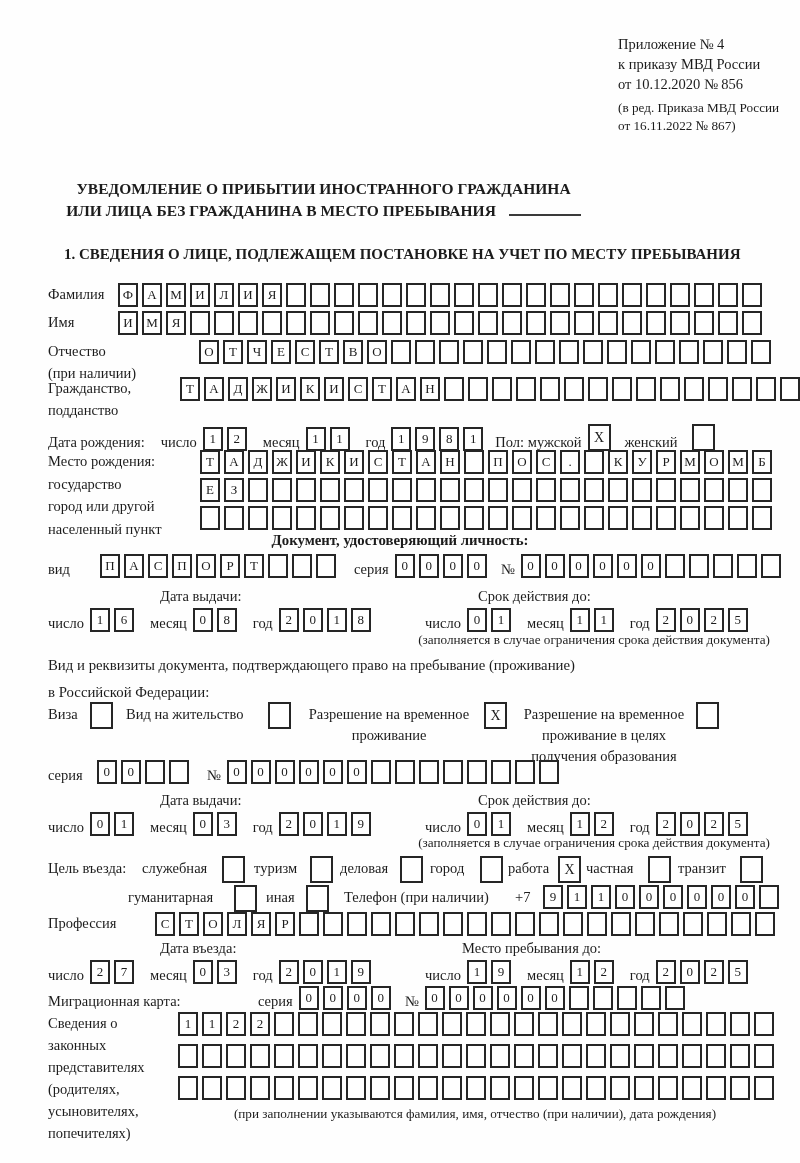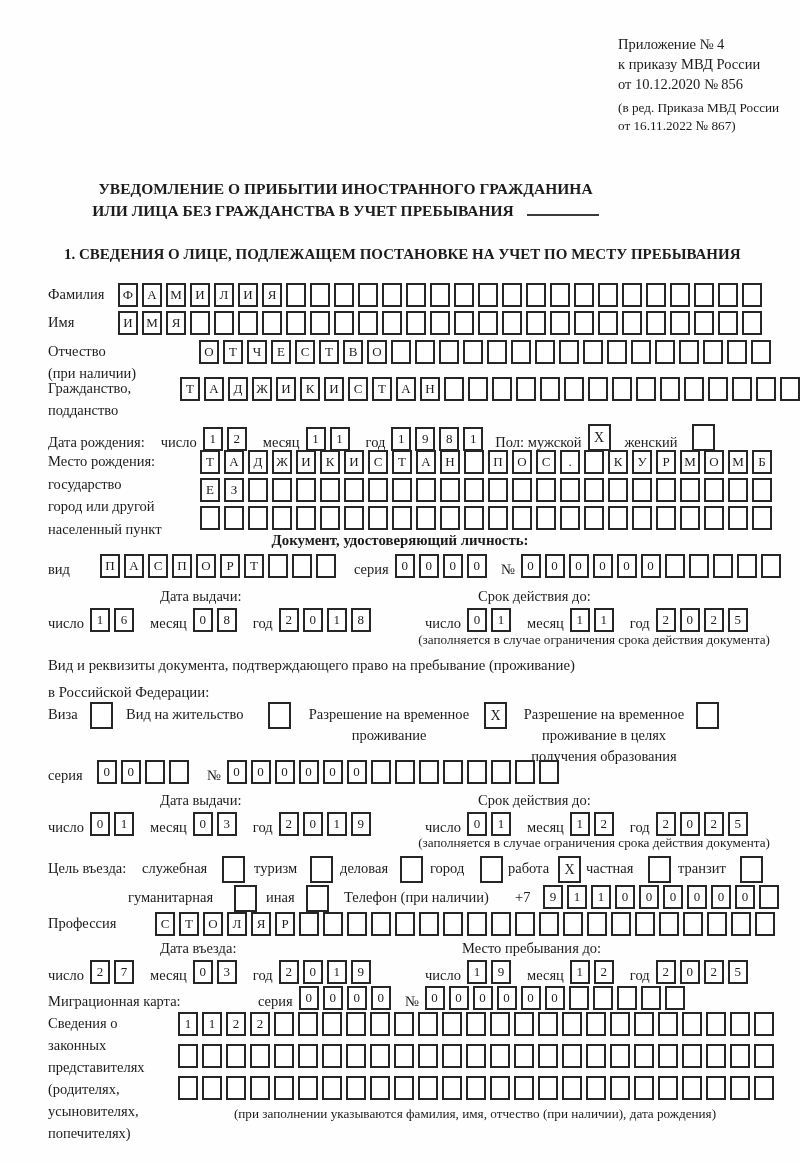--- a/index.html
+++ b/index.html
@@ -35,23 +35,23 @@
   <div class="abs txt" style="left:618px;top:34px;line-height:20px;">
     <div>Приложение № 4</div>
     <div>к приказу МВД России</div>
     <div>от 10.12.2020 № 856</div>
   </div>
   <div class="abs small" style="left:618px;top:99px;line-height:18px;">
     <div>(в ред. Приказа МВД России</div>
     <div>от 16.11.2022 № 867)</div>
   </div>
 
-  <div class="abs bold center" style="left:0;top:178px;width:647px;font-size:15.5px;line-height:22px;padding-left:22px;">
+  <div class="abs bold center" style="left:0;top:178px;width:647px;font-size:15.5px;line-height:22px;">
     <div>УВЕДОМЛЕНИЕ О ПРИБЫТИИ ИНОСТРАННОГО ГРАЖДАНИНА</div>
-    <div><span>ИЛИ ЛИЦА БЕЗ ГРАЖДАНСТВА В УЧЕТ ПРЕБЫВАНИЯ</span><span class="tline"></span></div>
+    <div><span>ИЛИ ЛИЦА БЕЗ ГРАЖДАНИНА В МЕСТО ПРЕБЫВАНИЯ</span><span class="tline"></span></div>
   </div>
 
   <div class="abs bold" style="left:64px;top:246px;font-size:15px;">1. СВЕДЕНИЯ О ЛИЦЕ, ПОДЛЕЖАЩЕМ ПОСТАНОВКЕ НА УЧЕТ ПО МЕСТУ ПРЕБЫВАНИЯ</div>
 
   <div class="abs row" style="left:48px;top:283px;">
     <div class="lbl2" style="width:70px;">Фамилия</div>
     <div class="boxes">
         <span class="cb">Ф</span>
         <span class="cb">А</span>
         <span class="cb">М</span>

